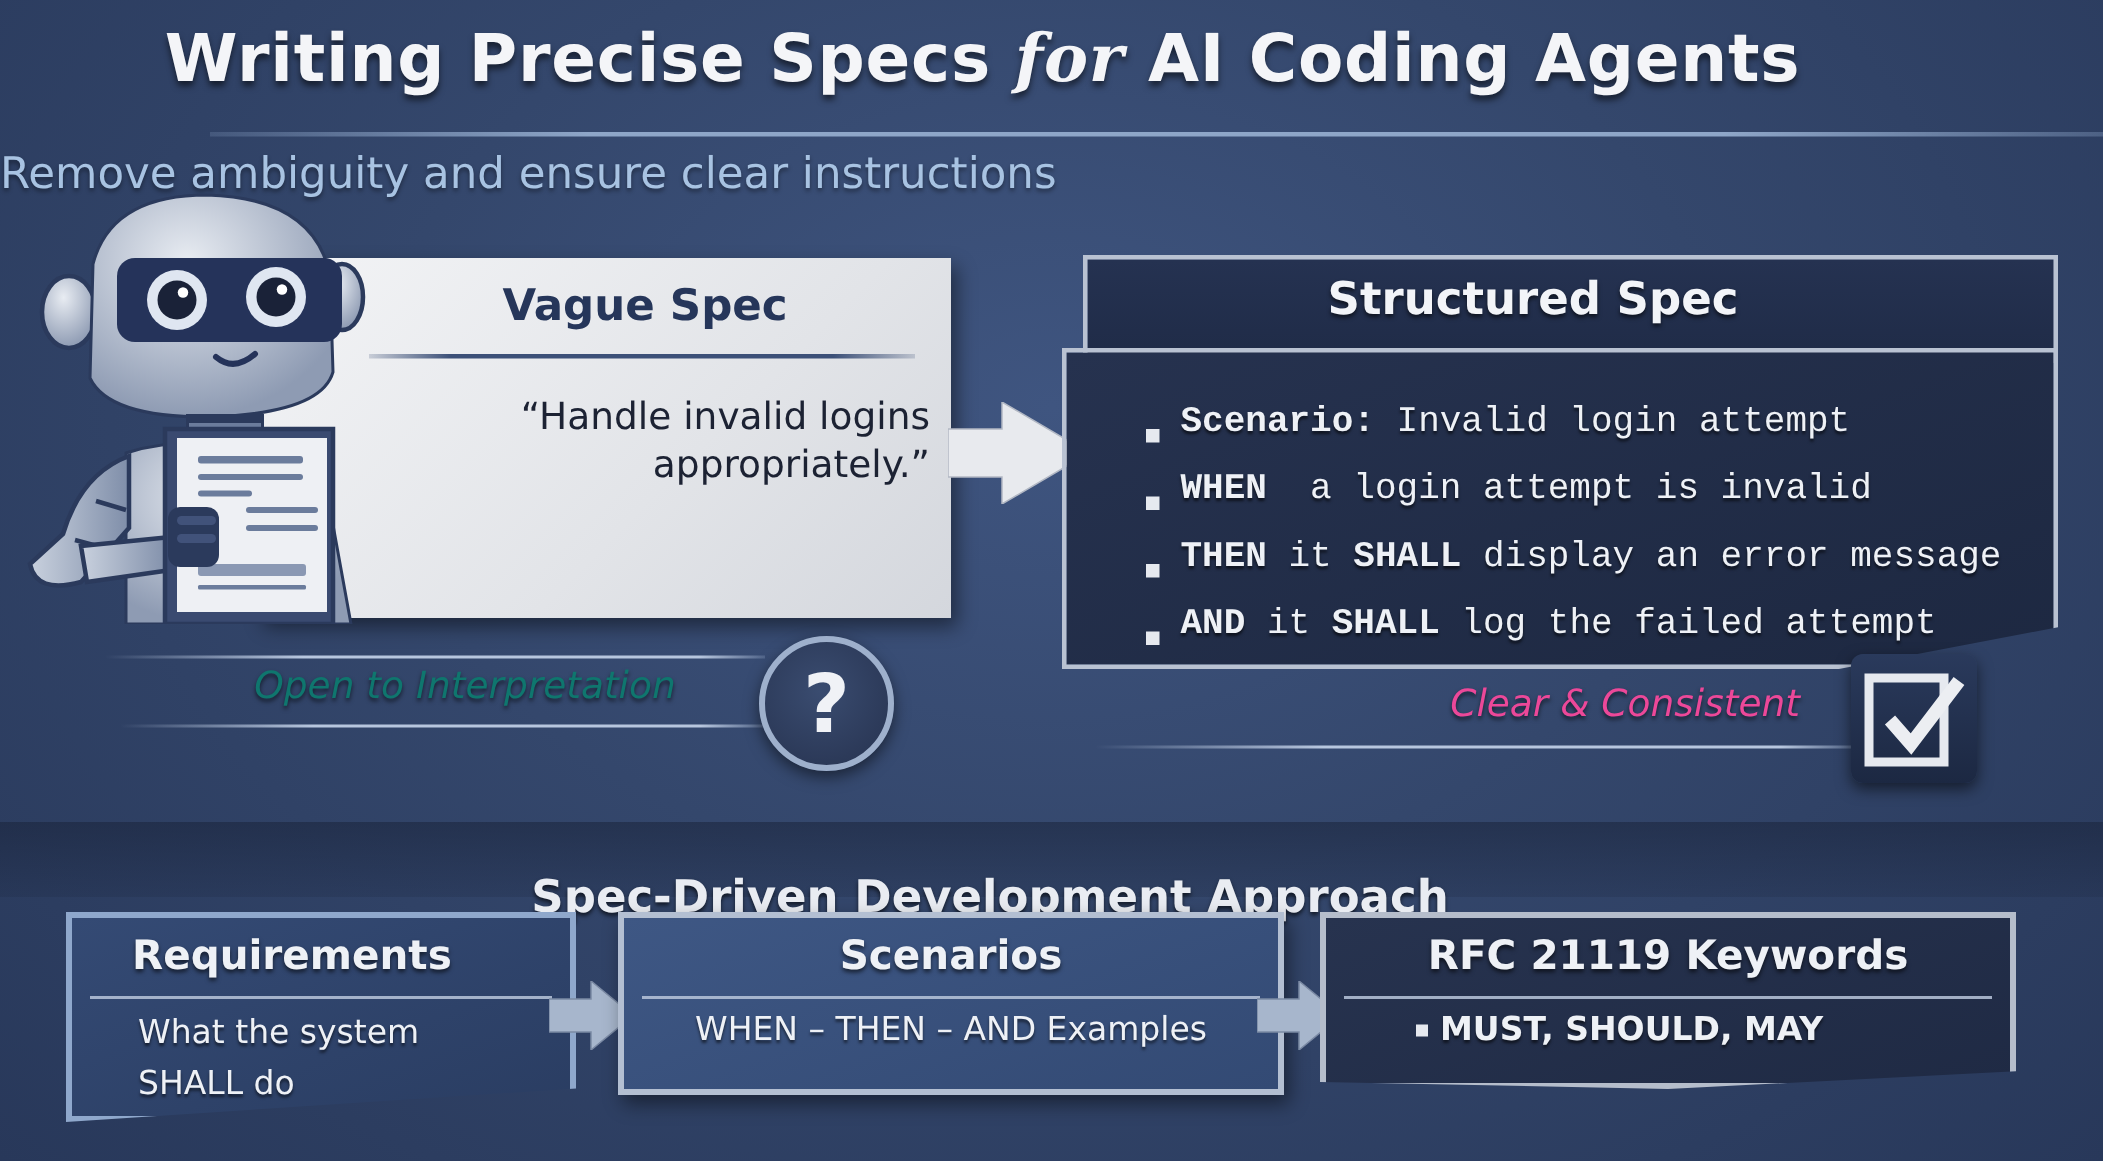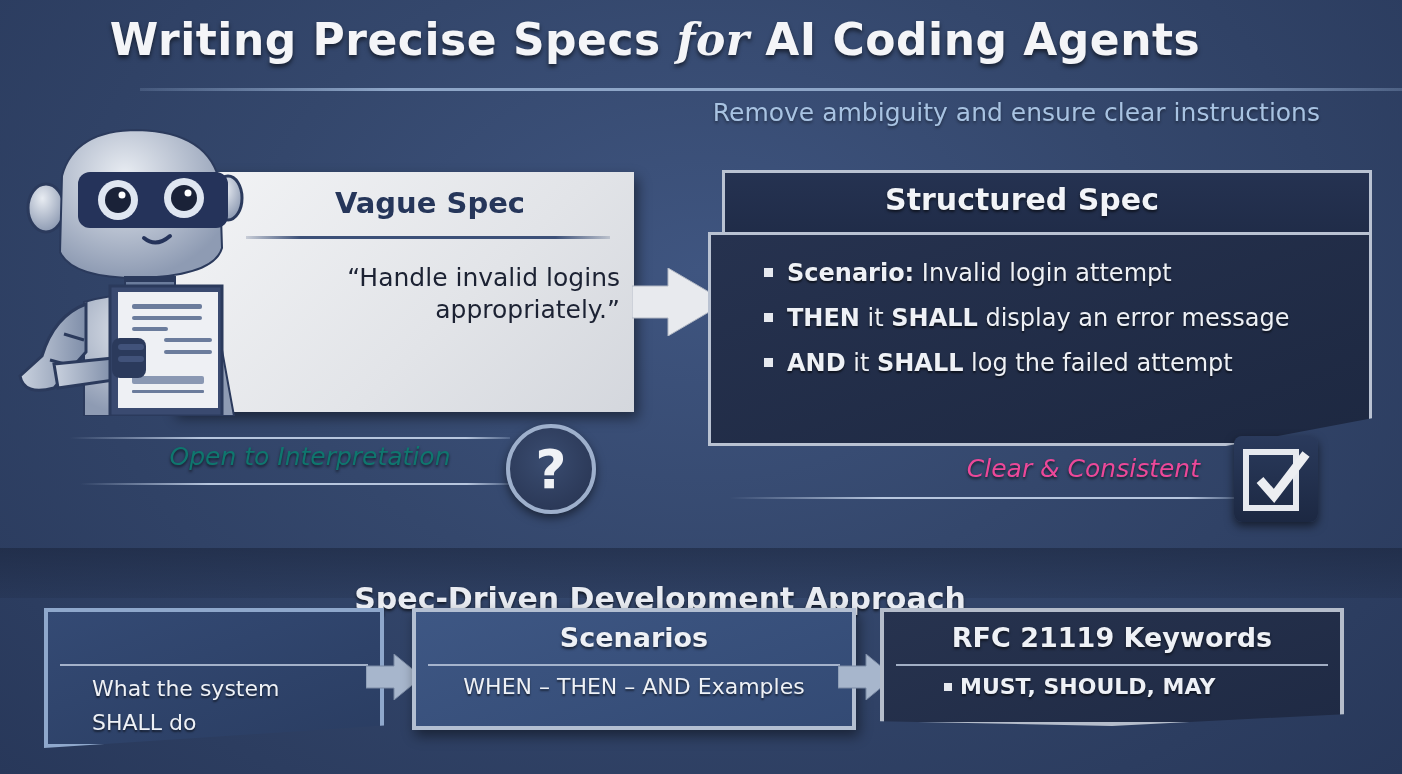--- a/index.html
+++ b/index.html
@@ -19,22 +19,22 @@
       font-size: 44px; font-weight: bold; color: #f4f5f8;
       letter-spacing: 0.5px;
       text-shadow: 0 3px 4px rgba(0,0,0,0.55);
     }
     .title .em { font-style: italic; font-family: "DejaVu Serif", serif; font-weight: bold; }
     .title-rule {
       left: 140px; top: 88px; width: 1262px; height: 3px;
       background: linear-gradient(90deg, rgba(150,175,210,0.2), #8ea6c8 20%, #8ea6c8 80%, rgba(150,175,210,0.3));
     }
     .subtitle {
-      left: 0; top: 98px; width: 1320px; text-align: right;
-      font-size: 25px; color: #a8c3e2;
+      left: 0; top: 98px; width: 1320px; text-align: left;
+      font-size: 29px; color: #a8c3e2;
       text-shadow: 0 2px 3px rgba(0,0,0,0.4);
     }
 
     
     .robot { left: 14px; top: 126px; width: 236px; height: 290px; }
 
     
     .vague-card {
       left: 172px; top: 172px; width: 462px; height: 240px;
       background: linear-gradient(135deg, #f3f4f6 0%, #e2e4e8 60%, #d4d7dd 100%);
@@ -69,24 +69,25 @@
     }
     .struct-body {
       left: 708px; top: 232px; width: 664px; height: 214px;
       background: linear-gradient(160deg, #26324f 0%, #1d2841 100%);
       border: 3px solid #b9c2d2;
       clip-path: polygon(0 0, 100% 0, 100% 87%, 78% 100%, 0 100%);
       box-shadow: 4px 6px 14px rgba(0,0,0,0.5);
     }
     .struct-list { left: 764px; top: 250px; width: 600px; }
     .struct-item {
-      display: flex; align-items: center;
+      display: flex; align-items: flex-end;
       height: 45px; font-size: 24px; color: #eef1f6;
       text-shadow: 0 2px 2px rgba(0,0,0,0.6);
       white-space: pre;
+      font-family: Liberation Mono, monospace;
     }
     .bullet {
       display: inline-block; width: 9px; height: 9px; background: #e6e9ef;
       margin-right: 14px; flex: none;
     }
     .kw { font-weight: bold; }
 
     
     .line-light {
       height: 2px;
@@ -223,20 +224,23 @@
 </svg>
 
 <div class="abs struct-top"></div>
 <div class="abs struct-title">Structured Spec</div>
 <div class="abs struct-body"></div>
 <div class="abs struct-list">
   <div class="struct-item">
     <span class="bullet"></span><span class="kw">Scenario:</span><span> Invalid login attempt</span>
   </div>
   <div class="struct-item">
+    <span class="bullet"></span><span class="kw">WHEN</span><span>  a login attempt is invalid</span>
+  </div>
+  <div class="struct-item">
     <span class="bullet"></span><span class="kw">THEN</span><span> it </span><span class="kw">SHALL</span><span> display an error message</span>
   </div>
   <div class="struct-item">
     <span class="bullet"></span><span class="kw">AND</span><span> it </span><span class="kw">SHALL</span><span> log the failed attempt</span>
   </div>
 </div>
 
 <div class="abs line-light" style="left:70px; top:437px; width:440px;"></div>
 <div class="abs line-light" style="left:80px; top:483px; width:430px;"></div>
 <div class="abs open-label">Open to Interpretation</div>
@@ -248,20 +252,21 @@
   <svg width="84" height="86" viewBox="0 0 84 86">
     <rect x="12" y="16" width="50" height="56" fill="none" stroke="#e6e9ef" stroke-width="6"></rect>
     <path d="M26 44 L40 60 L72 18" stroke="#eceef2" stroke-width="9" fill="none" stroke-linejoin="miter"></path>
   </svg>
 </div>
 
 <div class="abs band"></div>
 <div class="abs band-title">Spec-Driven Development Approach</div>
 
 <div class="abs step step-1">
+  <div class="step-title" style="left:40px; width:auto;">Requirements</div>
   <div class="step-rule"></div>
   <div class="step-desc" style="left:44px; top:60px; width:230px; line-height:34px;">What the system SHALL do</div>
 </div>
 <svg class="abs small-arrow" style="left:366px; top:654px;" viewBox="0 0 56 46">
   <path d="M0 12 L28 12 L28 0 L56 23 L28 46 L28 34 L0 34 Z" fill="#a7b6cc" stroke="#7b8aa4" stroke-width="1"></path>
 </svg>
 <div class="abs step step-2">
   <div class="step-title" style="text-align:center;">Scenarios</div>
   <div class="step-rule"></div>
   <div class="step-desc" style="left:0; width:100%; text-align:center; top:62px;">WHEN – THEN – AND Examples</div>

